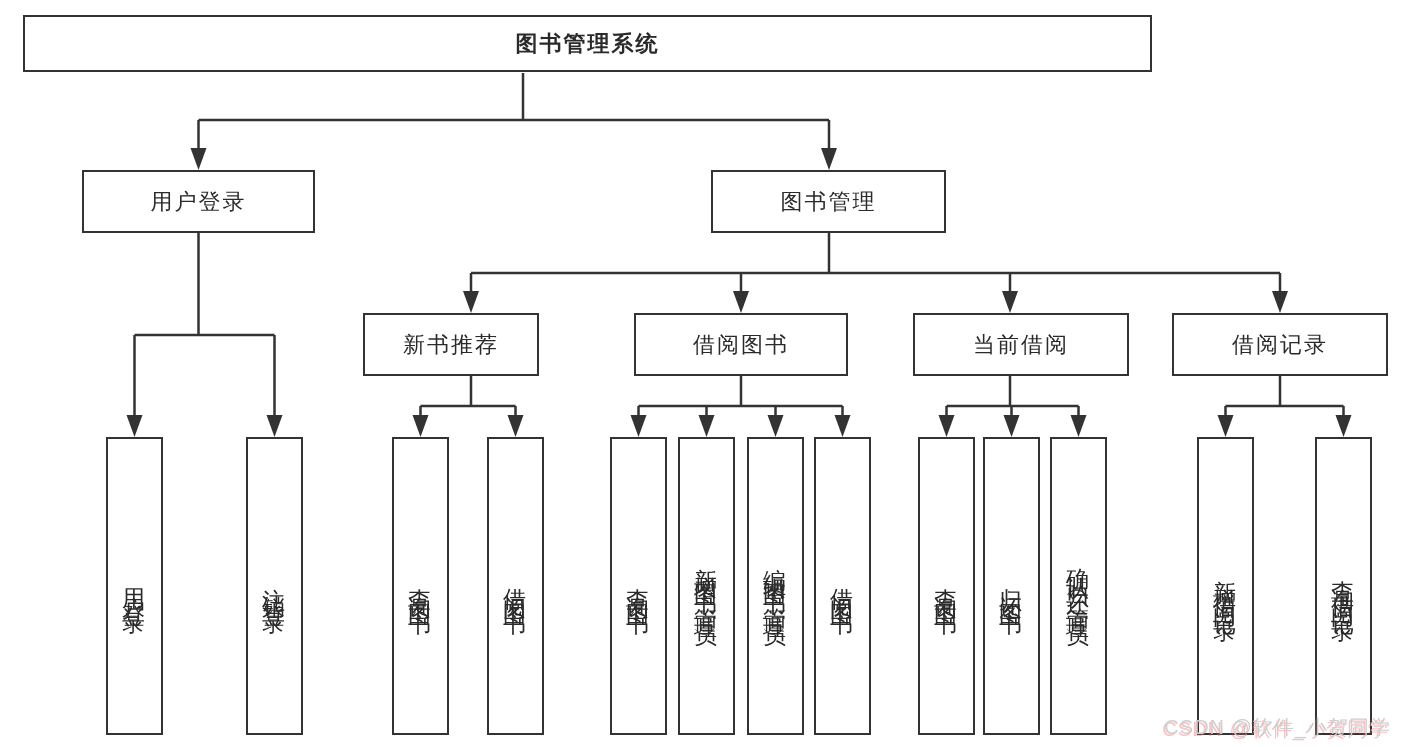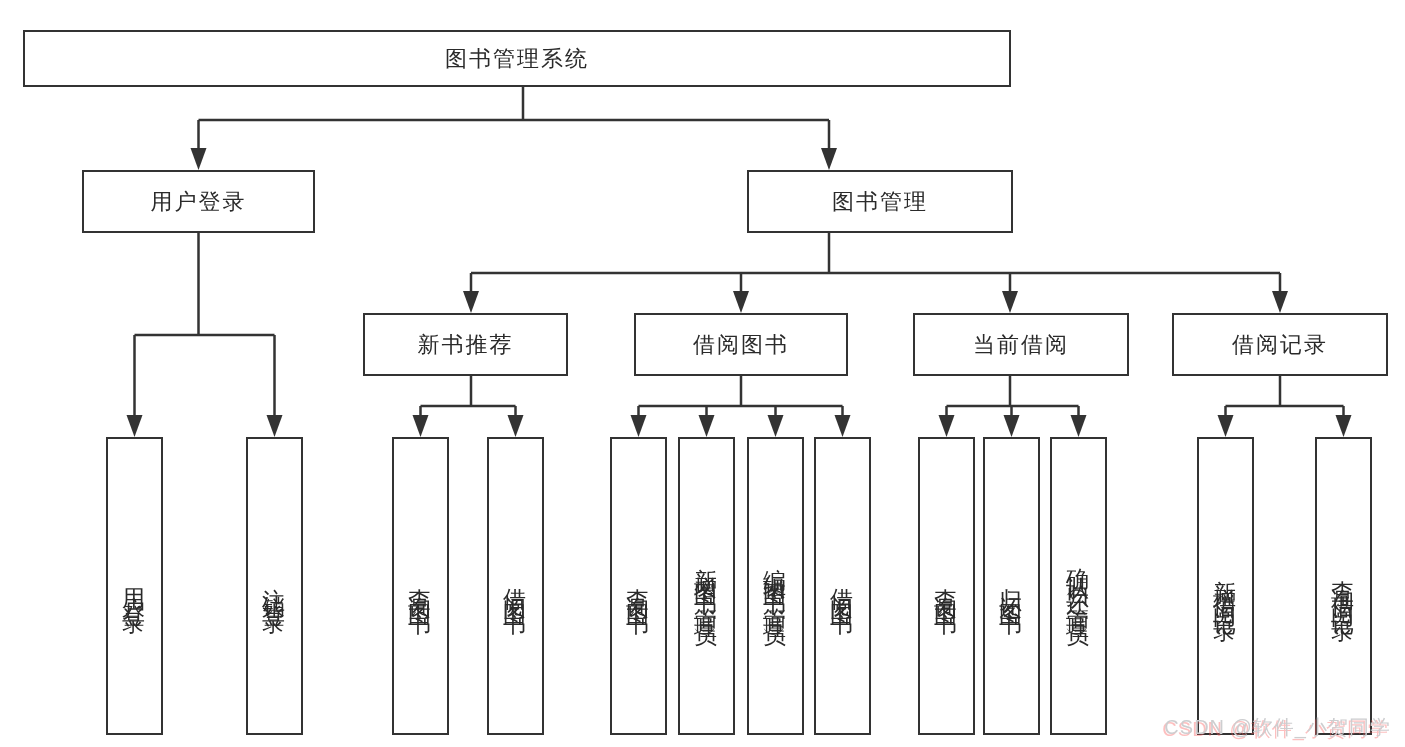--- a/index.html
+++ b/index.html
@@ -101,26 +101,26 @@
       <polygon points="767.5,415 783.5,415 775.5,437"></polygon>
       <polygon points="834.5,415 850.5,415 842.5,437"></polygon>
       <polygon points="938.5,415 954.5,415 946.5,437"></polygon>
       <polygon points="1003.5,415 1019.5,415 1011.5,437"></polygon>
       <polygon points="1070.5,415 1086.5,415 1078.5,437"></polygon>
       <polygon points="1217.5,415 1233.5,415 1225.5,437"></polygon>
       <polygon points="1335.5,415 1351.5,415 1343.5,437"></polygon>
     </g>
   </svg>
 
-  <div class="box h" style="left:23px; top:30px; width:988px; height:57px;">图书管理系统</div>
+  <div class="box h" style="left:23px; top:15px; width:1129px; height:57px;font-weight:bold;">图书管理系统</div>
 
   <div class="box h" style="left:82px; top:170px; width:233px; height:63px;">用户登录</div>
-  <div class="box h" style="left:711px; top:170px; width:266px; height:63px;margin-left:36px;">图书管理</div>
+  <div class="box h" style="left:711px; top:170px; width:235px; height:63px;">图书管理</div>
 
-  <div class="box h" style="left:363px; top:313px; width:205px; height:63px;">新书推荐</div>
+  <div class="box h" style="left:363px; top:313px; width:176px; height:63px;">新书推荐</div>
   <div class="box h" style="left:634px; top:313px; width:214px; height:63px;">借阅图书</div>
   <div class="box h" style="left:902px; top:313px; width:216px; height:63px;margin-left:11px;">当前借阅</div>
   <div class="box h" style="left:1172px; top:313px; width:216px; height:63px;">借阅记录</div>
 
   <div class="box v" style="left:106px;">用户登录</div>
   <div class="box v" style="left:246px;">注销登录</div>
 
   <div class="box v" style="left:392px;">查询图书</div>
   <div class="box v" style="left:487px;">借阅图书</div>
 

